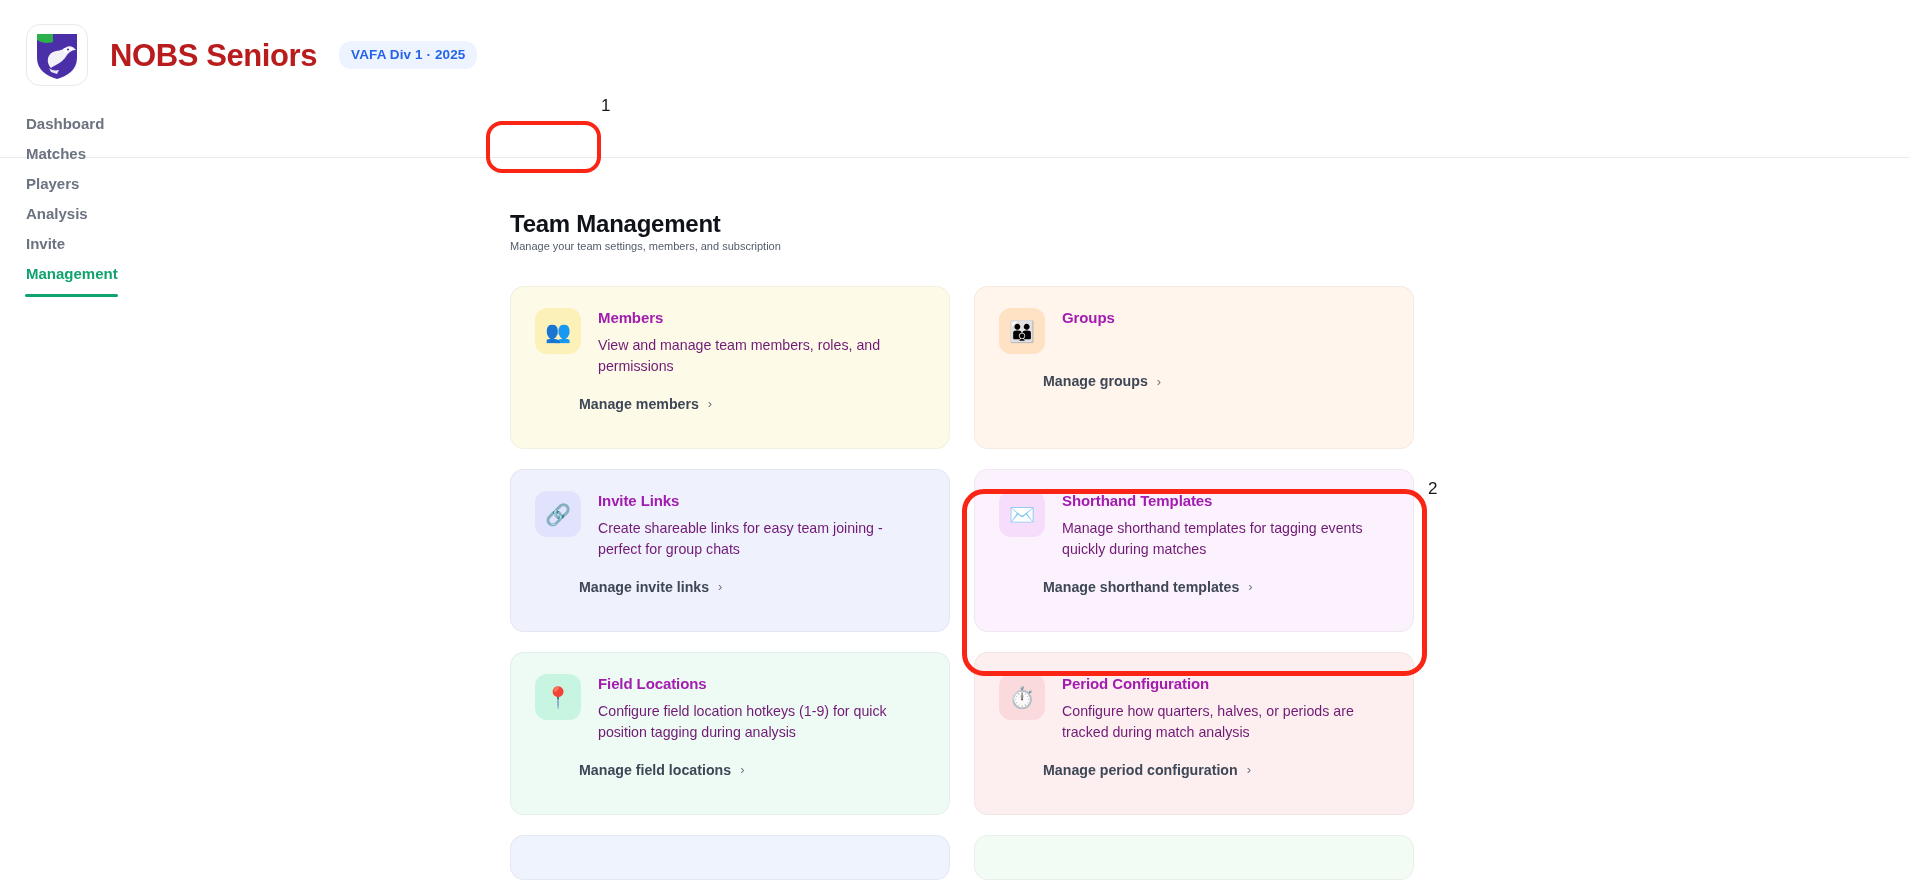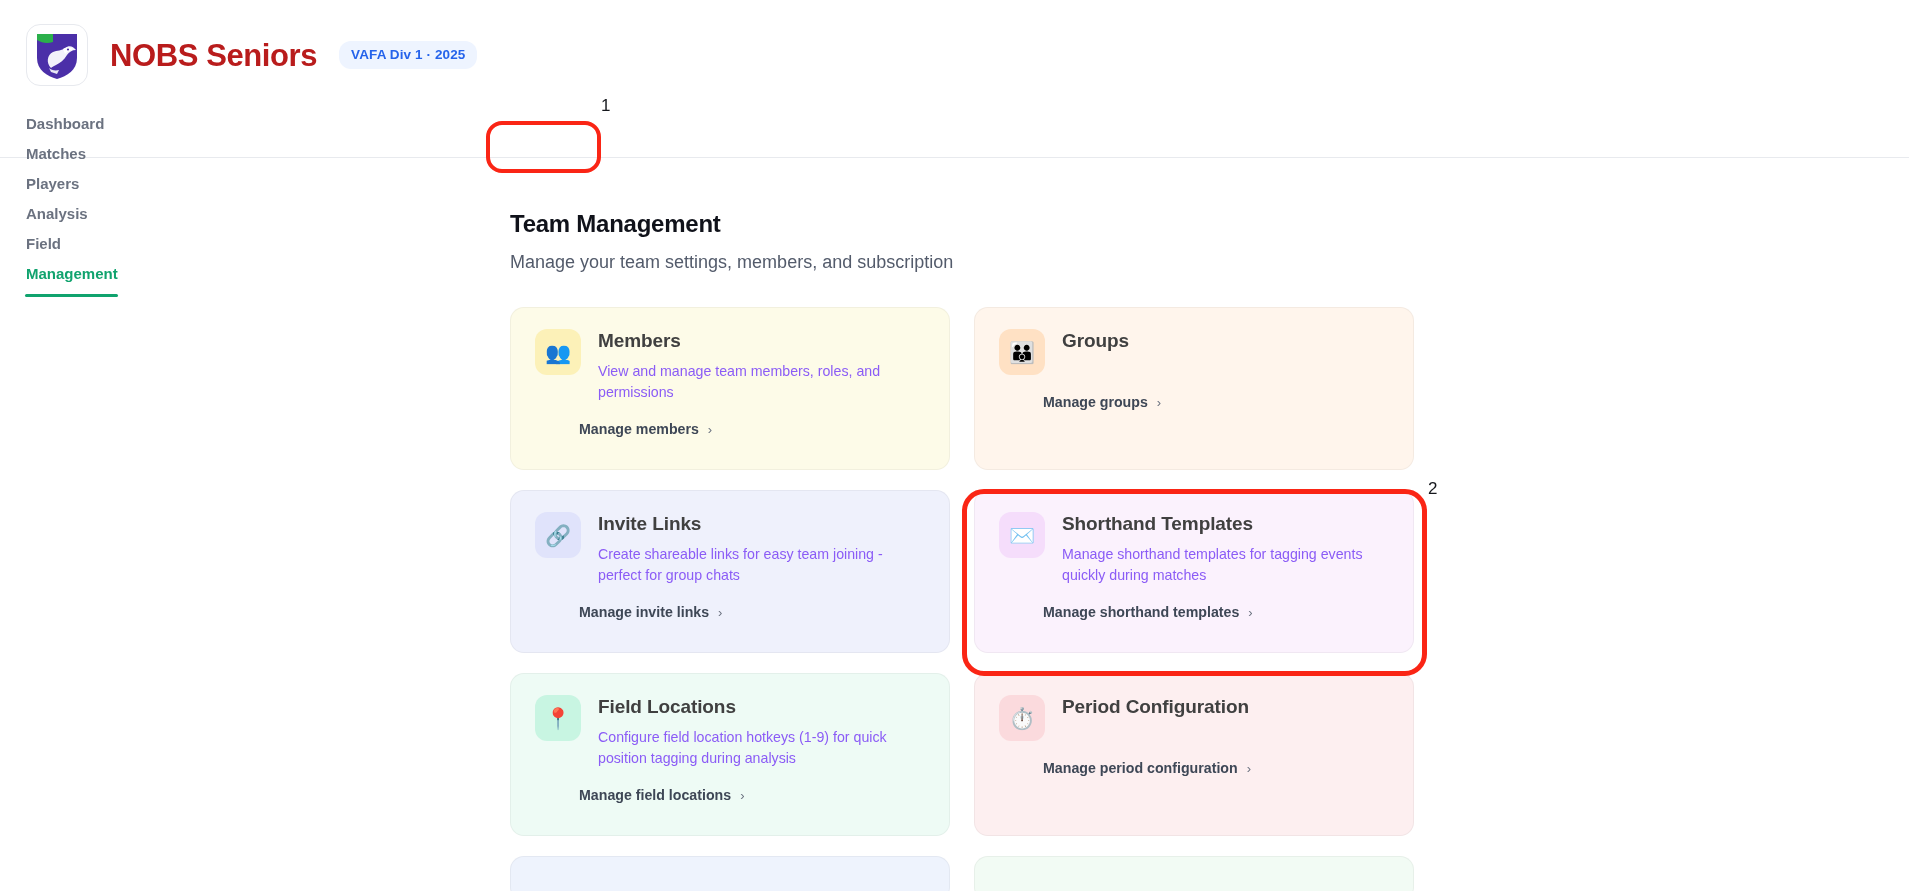--- a/index.html
+++ b/index.html
@@ -115,23 +115,23 @@
     padding-left: 510px;
   }
   .page-title {
     font-size: 24px;
     font-weight: 700;
     color: #10121a;
     letter-spacing: -0.25px;
     line-height: 1.2;
   }
   .page-subtitle {
-    font-size: 18px;
+    font-size: 11px;
     color: #535b6b;
-    margin-top: 12px;
+    margin-top: 0;
     line-height: 1.3;
   }
 
   .card-grid {
     margin-top: 33px;
     display: grid;
     grid-template-columns: 440px 440px;
     column-gap: 24px;
     row-gap: 20px;
     width: 904px;
@@ -156,29 +156,29 @@
     border-radius: 12px;
     display: flex;
     align-items: center;
     justify-content: center;
     flex: none;
     font-size: 21px;
     line-height: 1;
   }
   .card-text { padding-top: 1px; }
   .card-title {
-    font-size: 19px;
+    font-size: 15px;
     font-weight: 700;
-    color: #404040;
+    color: #a21caf;
     line-height: 1.15;
     letter-spacing: -0.1px;
   }
   .card-desc {
     font-size: 14.2px;
-    color: #8b5cf6;
+    color: #701a75;
     line-height: 1.45;
     margin-top: 9px;
     max-width: 330px;
   }
   .card-link {
     margin-top: 20px;
     font-size: 14.2px;
     font-weight: 600;
     color: #3e4756;
     display: flex;
@@ -221,21 +221,21 @@
   </div>
   <div class="team-title">NOBS Seniors</div>
   <div class="team-badge">VAFA Div 1 · 2025</div>
 </div>
 
 <div class="tab-bar">
   <div class="tab">Dashboard</div>
   <div class="tab">Matches</div>
   <div class="tab">Players</div>
   <div class="tab">Analysis</div>
-  <div class="tab">Field</div>
+  <div class="tab">Invite</div>
   <div class="tab active">Management</div>
 </div>
 
 <div class="annot-box" id="annot-1"></div>
 <div class="annot-num" id="annot-1-num">1</div>
 <div class="annot-box" id="annot-2"></div>
 <div class="annot-num" id="annot-2-num">2</div>
 
 <div class="page-wrap">
   <div class="page-title">Team Management</div>
@@ -310,20 +310,21 @@
         <span>Manage field locations</span>
         <span class="chev">›</span>
       </div>
     </div>
 
     <div class="mgmt-card c-pink">
       <div class="card-top">
         <div class="card-icon">⏱️</div>
         <div class="card-text">
           <div class="card-title">Period Configuration</div>
+          <div class="card-desc">Configure how quarters, halves, or periods are tracked during match analysis</div>
         </div>
       </div>
       <div class="card-link">
         <span>Manage period configuration</span>
         <span class="chev">›</span>
       </div>
     </div>
 
     <div class="mgmt-card c-blue" style="min-height:40px;"></div>
     <div class="mgmt-card c-green" style="min-height:40px;"></div>

